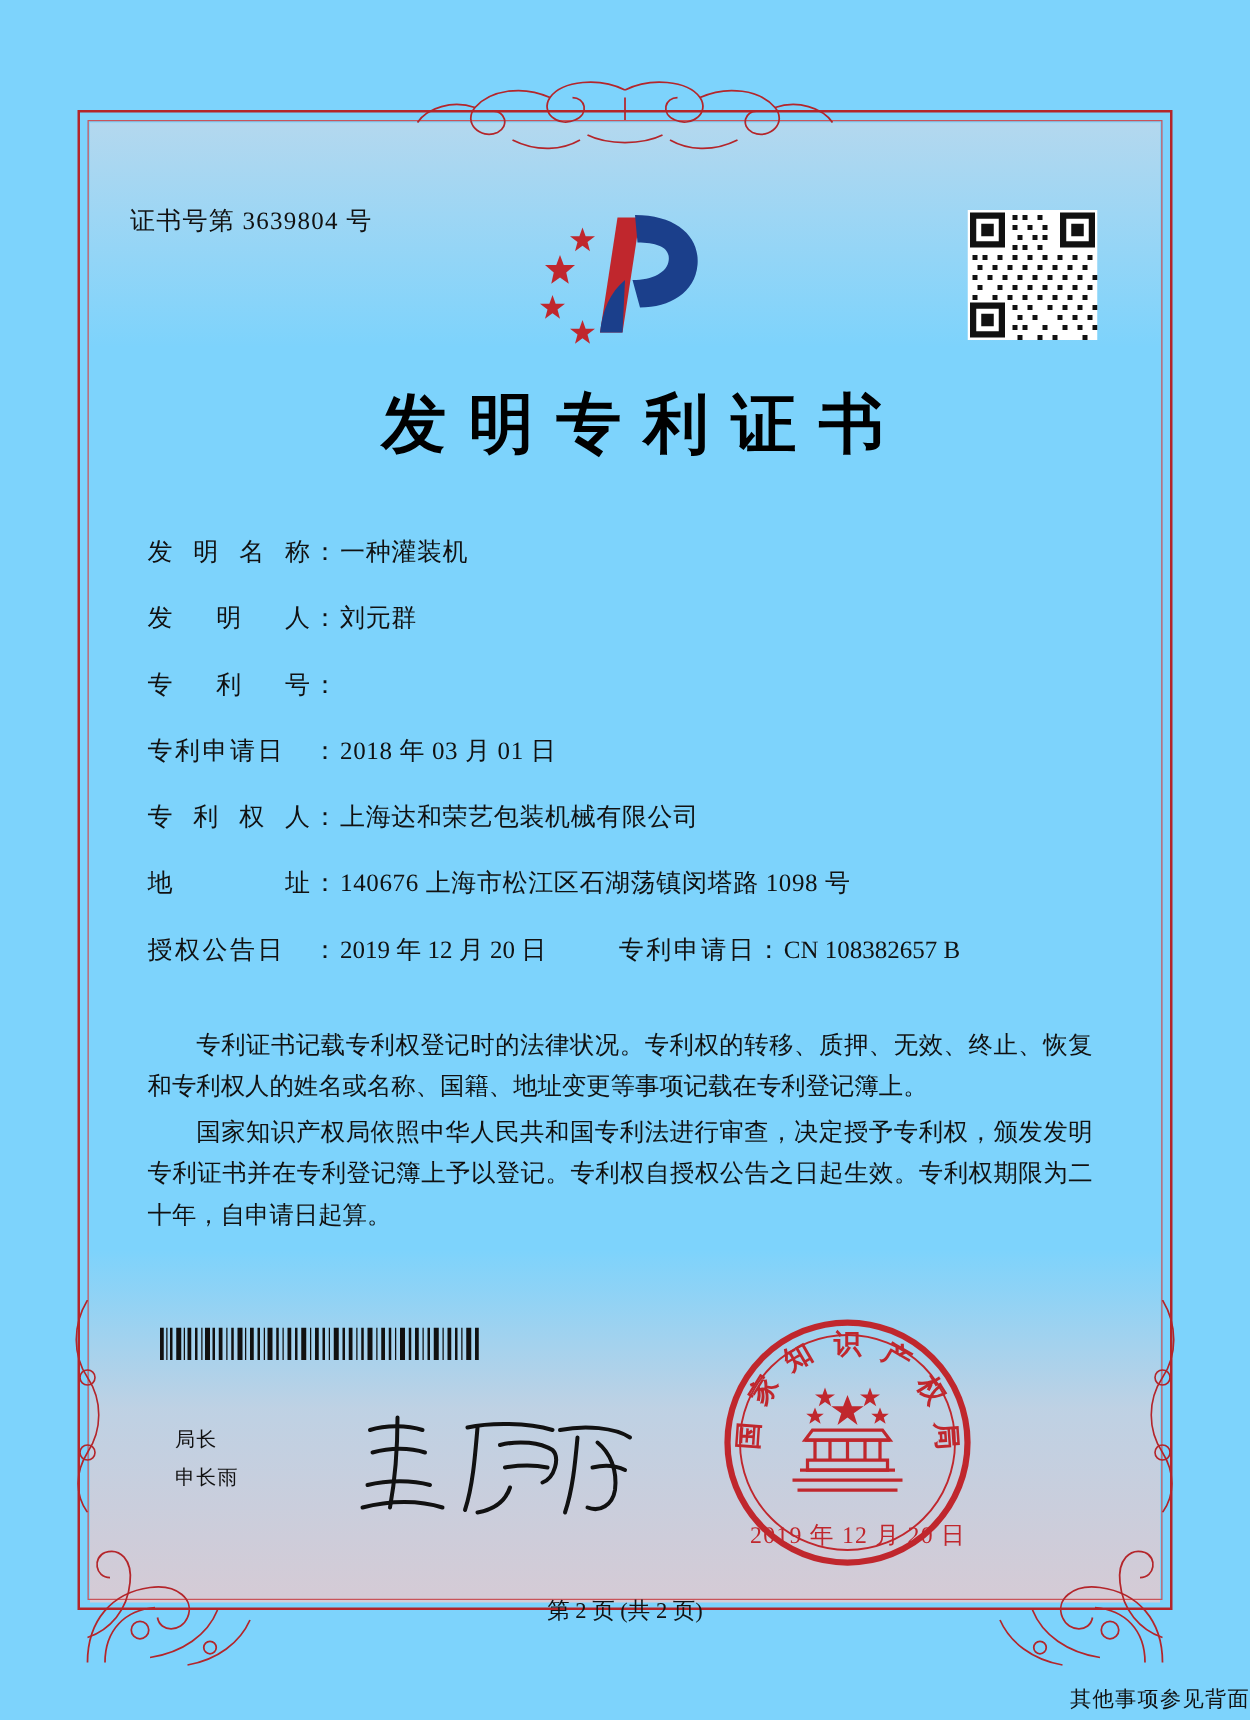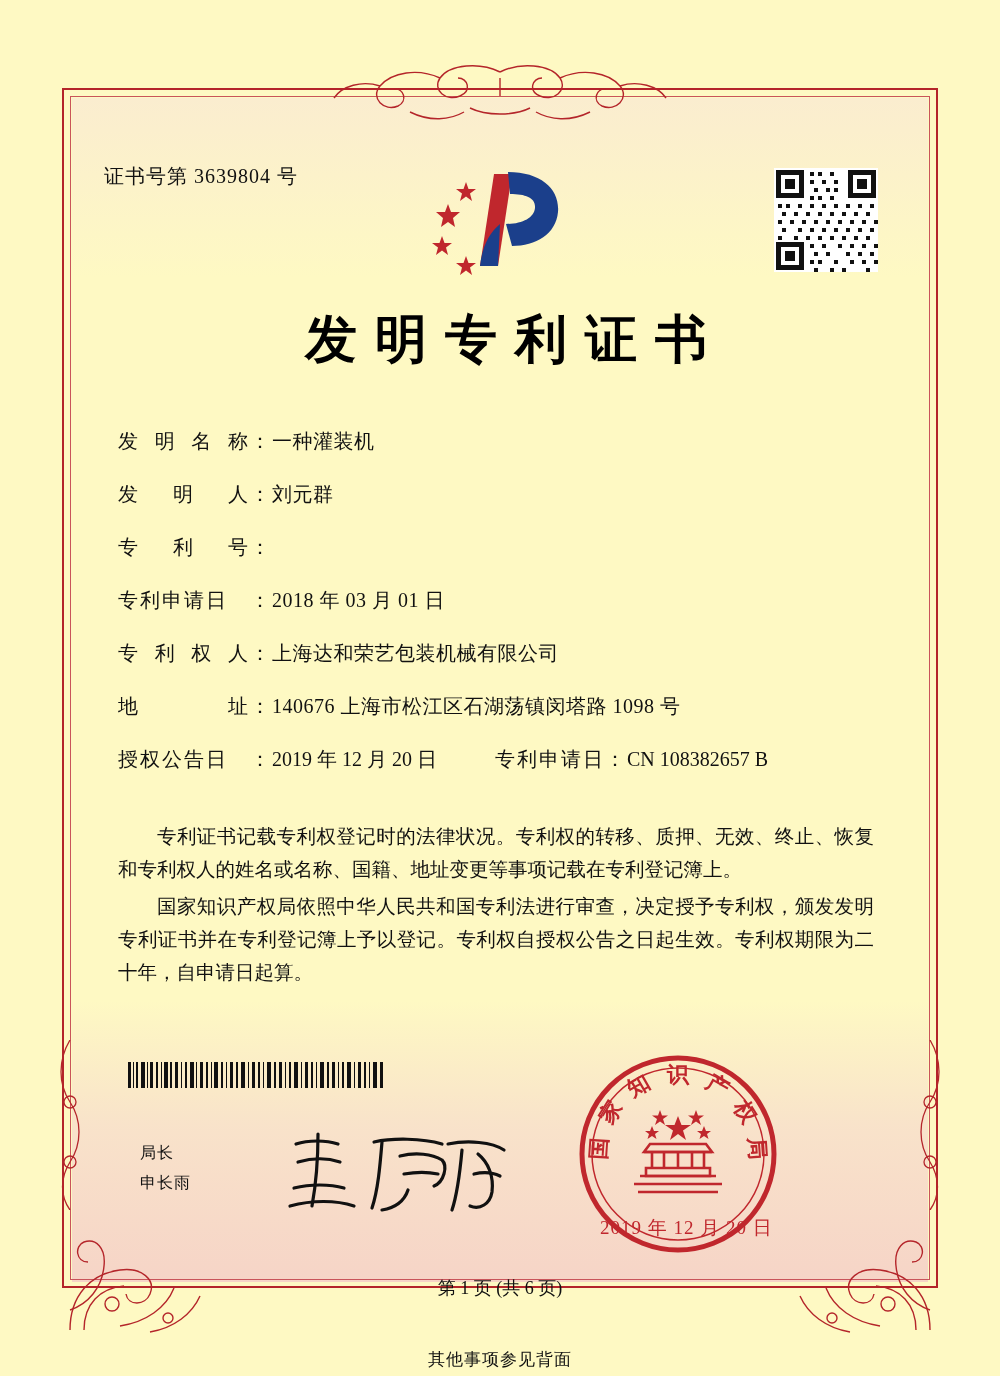--- a/index.html
+++ b/index.html
@@ -12,21 +12,21 @@
     height: 1376px;
     font-family: "Liberation Serif", serif;
     color: #1a1a1a;
     position: relative;
     overflow: hidden;
   }
 
   .page {
     position: absolute;
     inset: 0;
-    background: #fef9c3;
+    background: #7dd3fc;
   }
 
   
   .frame-outer {
     position: absolute;
     left: 62px;
     top: 88px;
     width: 876px;
     height: 1200px;
     border: 2px solid #b4252a;
@@ -244,21 +244,21 @@
     top: 1276px;
     text-align: center;
     font-size: 18px;
     color: #111;
   }
   .footnote {
     position: absolute;
     left: 0;
     right: 0;
     top: 1348px;
-    text-align: center;
+    text-align: right;
     font-size: 17px;
     color: #111;
     letter-spacing: 1px;
   }
 </style>
 </head>
 <body>
 
 <div class="page">
 
@@ -612,16 +612,16 @@
       <polygon points="106,68 109.5,77 119,77 111,82.5 114,92 106,86 98,92 101,82.5 93,77 102.5,77"></polygon>
       <polygon points="88,62 90,67.5 96,67.5 91,71 93,77 88,73.5 83,77 85,71 80,67.5 86,67.5"></polygon>
       <polygon points="124,62 126,67.5 132,67.5 127,71 129,77 124,73.5 119,77 121,71 116,67.5 122,67.5"></polygon>
       <polygon points="80,78 82,83 87,83 83,86 84.5,91 80,88 75.5,91 77,86 73,83 78,83"></polygon>
       <polygon points="132,78 134,83 139,83 135,86 136.5,91 132,88 127.5,91 129,86 125,83 130,83"></polygon>
     </g>
   </svg>
 
   <div class="seal-date">2019 年 12 月 20 日</div>
 
-  <div class="page-no">第 1 页 (共 6 页)</div>
+  <div class="page-no">第 2 页 (共 2 页)</div>
   <div class="footnote">其他事项参见背面</div>
 
 </div>
 
 </body></html>

